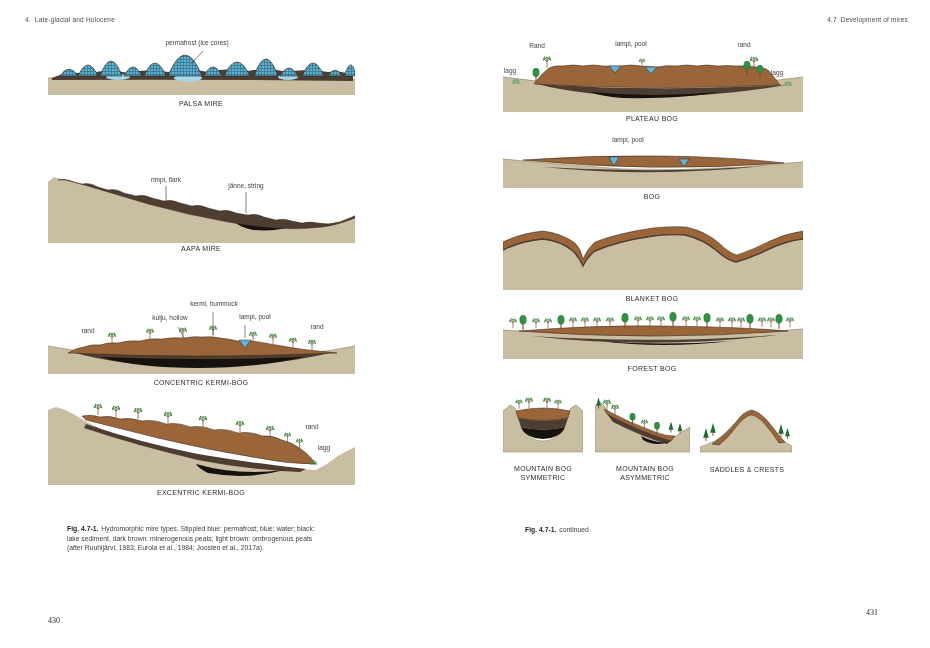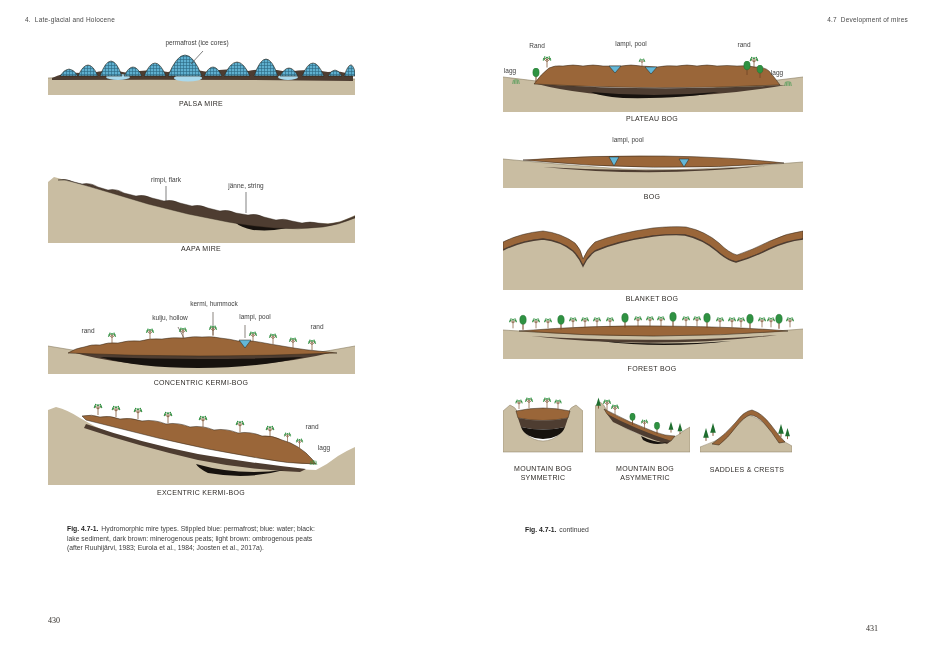--- a/index.html
+++ b/index.html
@@ -49,21 +49,21 @@
         <g stroke="var(--tree-green)" stroke-width="0.7" fill="none">
           <path d="M1,6 L2,1 M3,6 L3.5,.5 M5,6 L5,0 M7,6 L6.5,.5 M9,6 L8,1"></path>
         </g>
       </symbol>
     </defs>
   </svg>
 
   <div class="hdr" style="left:25px;top:16px">4.  Late-glacial and Holocene</div>
   <div class="hdr" style="right:22px;top:16px">4.7  Development of mires</div>
   <div class="pgnum" style="left:48px;top:616px">430</div>
-  <div class="pgnum" style="left:866px;top:624px">431</div>
+  <div class="pgnum" style="left:866px;top:608px">431</div>
 
   <svg style="left:48px;top:50px" width="307" height="47" viewBox="0 0 307 47">
     <defs>
       <pattern id="pf" width="3" height="3" patternUnits="userSpaceOnUse">
         <rect width="3" height="3" fill="var(--permafrost-blue)"></rect>
         <path d="M0,.4 H3 M.4,0 V3" stroke="var(--permafrost-grid)" stroke-width="0.7"></path>
       </pattern>
     </defs>
     <path d="M0,28 Q80,24 160,27 Q240,30 307,29 L307,45 L0,45 Z" fill="var(--ground-tan)"></path>
     <path d="M0,28 Q80,24 160,27 Q240,30 307,29" stroke="var(--ground-edge)" stroke-width="0.6" fill="none"></path>

